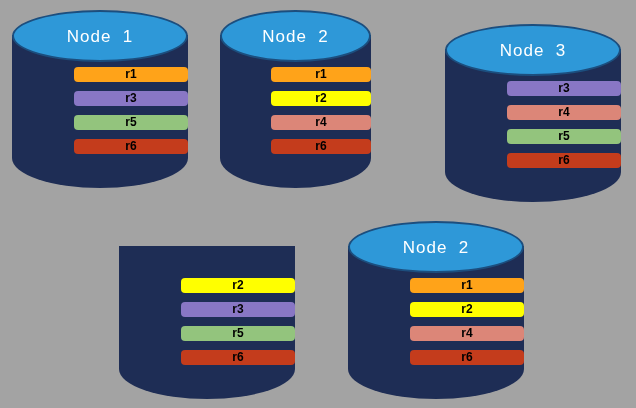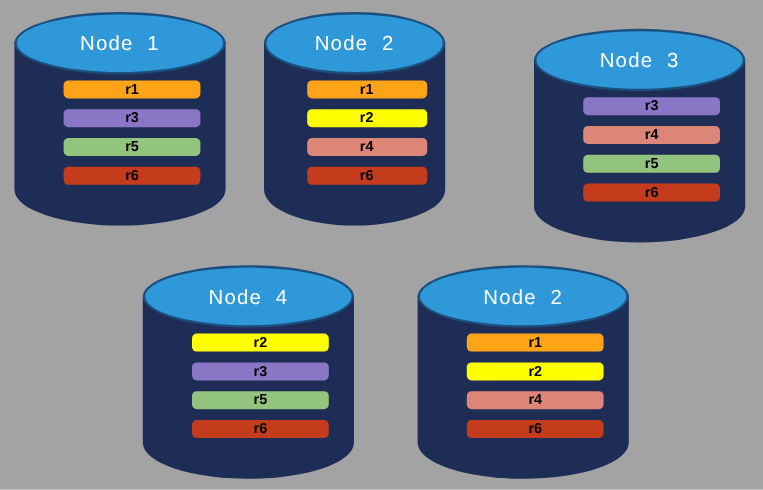--- a/index.html
+++ b/index.html
@@ -47,21 +47,21 @@
     letter-spacing: 1px;
     white-space: pre;
     padding-top: 2px;
   }
   .bars {
     position: absolute;
     left: 0; right: 0;
     top: 57px;
     display: flex;
     flex-direction: column;
-    align-items: center;
+    align-items: flex-end;
     gap: 9px;
     padding-left: 20px;
   }
   .bar {
     width: 114px; height: 15px;
     border-radius: 4px;
     display: flex; align-items: center; justify-content: center;
   }
   .pos-2 .bar { width: 100px; }
   .bar span {
@@ -133,23 +133,20 @@
           <span>r5</span>
         </div>
         <div class="bar" style="background: rgb(196, 60, 28);">
           <span>r6</span>
         </div>
       </div>
   </div>
 
   <div class="cyl pos-4">
     <div class="cyl-body"></div>
-    <div class="cyl-top">
-      <span class="cyl-title">Node  4</span>
-    </div>
     <div class="bars">
         <div class="bar" style="background: rgb(255, 255, 0);">
           <span>r2</span>
         </div>
         <div class="bar" style="background: rgb(137, 119, 197);">
           <span>r3</span>
         </div>
         <div class="bar" style="background: rgb(147, 196, 125);">
           <span>r5</span>
         </div>

